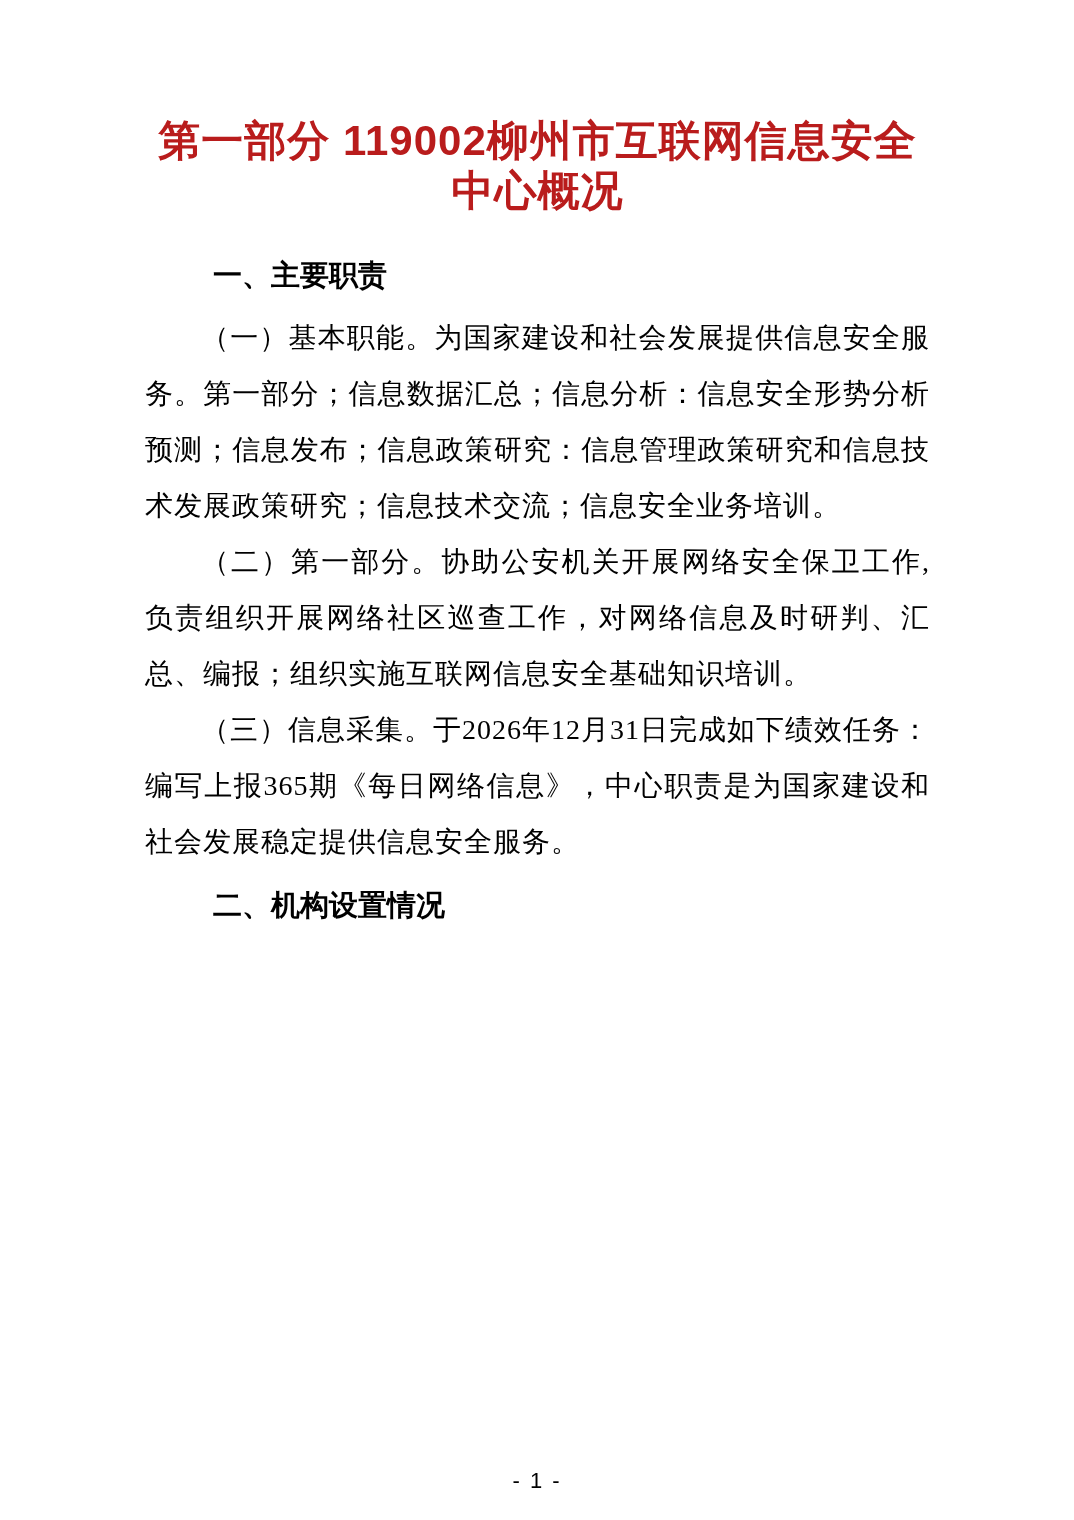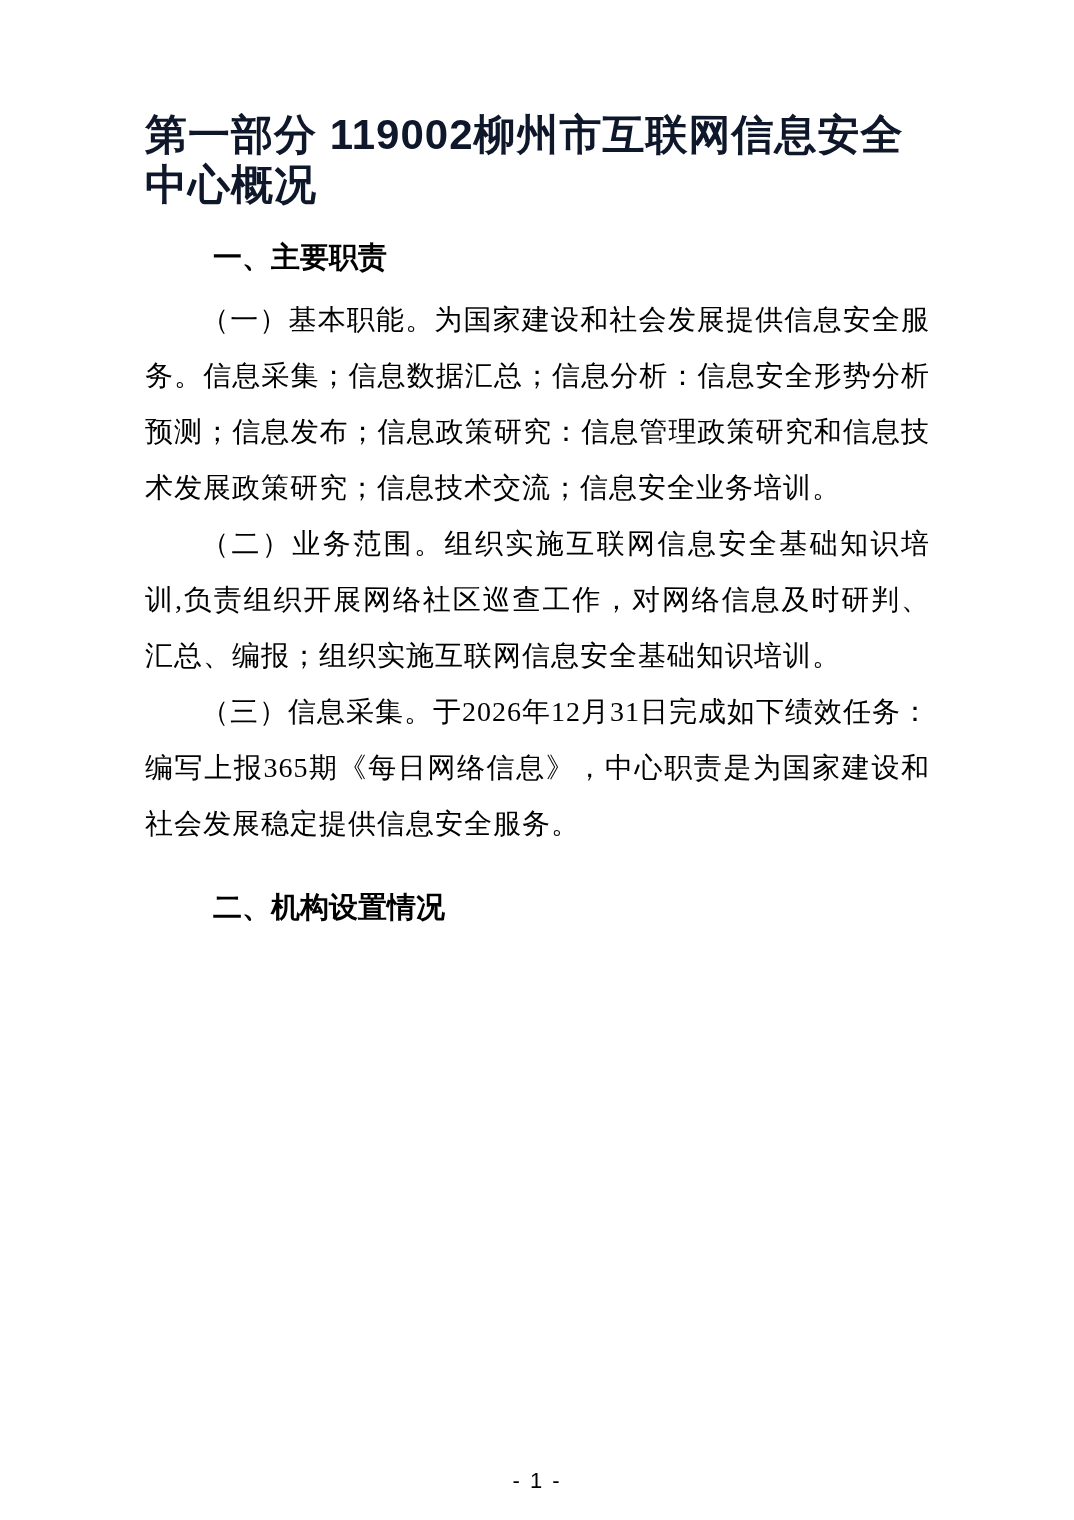--- a/index.html
+++ b/index.html
@@ -15,40 +15,41 @@
     font-family: "Liberation Serif", serif;
   }
   .page {
     box-sizing: border-box;
     width: 1074px;
     height: 1520px;
     padding: 100px 144px 0 145px;
     position: relative;
   }
   .doc-title {
-    margin: 10px auto;
+    margin: 16px auto;
     max-width: 800px;
     font-family: "Liberation Sans", sans-serif;
     font-weight: bold;
     font-size: 42px;
     line-height: 50px;
+    text-align: center;
     letter-spacing: 1px;
-    color: #0f172a;
+    color: #b91c1c;
   }
   .section-heading {
     margin: 0;
     padding-left: 68px;
     font-family: "Liberation Sans", sans-serif;
     font-weight: bold;
     font-size: 29px;
     line-height: 34px;
     color: #000000;
   }
-  .heading-1 { margin-top: 30px; }
-  .heading-2 { margin-top: 38px; }
+  .heading-1 { margin-top: 42px; }
+  .heading-2 { margin-top: 18px; }
   .body-text {
     margin-top: 18px;
   }
   .body-text p {
     margin: 0;
     font-size: 28px;
     line-height: 56px;
     text-align: justify;
     text-indent: 2em;
     letter-spacing: 1px;
@@ -69,22 +70,22 @@
 </head>
 <body>
 
 <div class="page">
 
   <h1 class="doc-title">第一部分 119002柳州市互联网信息安全中心概况</h1>
 
   <section>
     <h2 class="section-heading heading-1">一、主要职责</h2>
     <div class="body-text">
-      <p>（一）基本职能。为国家建设和社会发展提供信息安全服务。信息采集；信息数据汇总；信息分析：信息安全形势分析预测；信息发布；信息政策研究：信息管理政策研究和信息技术发展政策研究；信息技术交流；信息安全业务培训。</p>
-      <p>（二）业务范围。组织实施互联网信息安全基础知识培训,负责组织开展网络社区巡查工作，对网络信息及时研判、汇总、编报；组织实施互联网信息安全基础知识培训。</p>
+      <p>（一）基本职能。为国家建设和社会发展提供信息安全服务。第一部分；信息数据汇总；信息分析：信息安全形势分析预测；信息发布；信息政策研究：信息管理政策研究和信息技术发展政策研究；信息技术交流；信息安全业务培训。</p>
+      <p>（二）第一部分。协助公安机关开展网络安全保卫工作,负责组织开展网络社区巡查工作，对网络信息及时研判、汇总、编报；组织实施互联网信息安全基础知识培训。</p>
       <p>（三）信息采集。于2026年12月31日完成如下绩效任务：编写上报365期《每日网络信息》，中心职责是为国家建设和社会发展稳定提供信息安全服务。</p>
     </div>
   </section>
 
   <section>
     <h2 class="section-heading heading-2">二、机构设置情况</h2>
   </section>
 
   <div class="page-footer">- 1 -</div>
 

